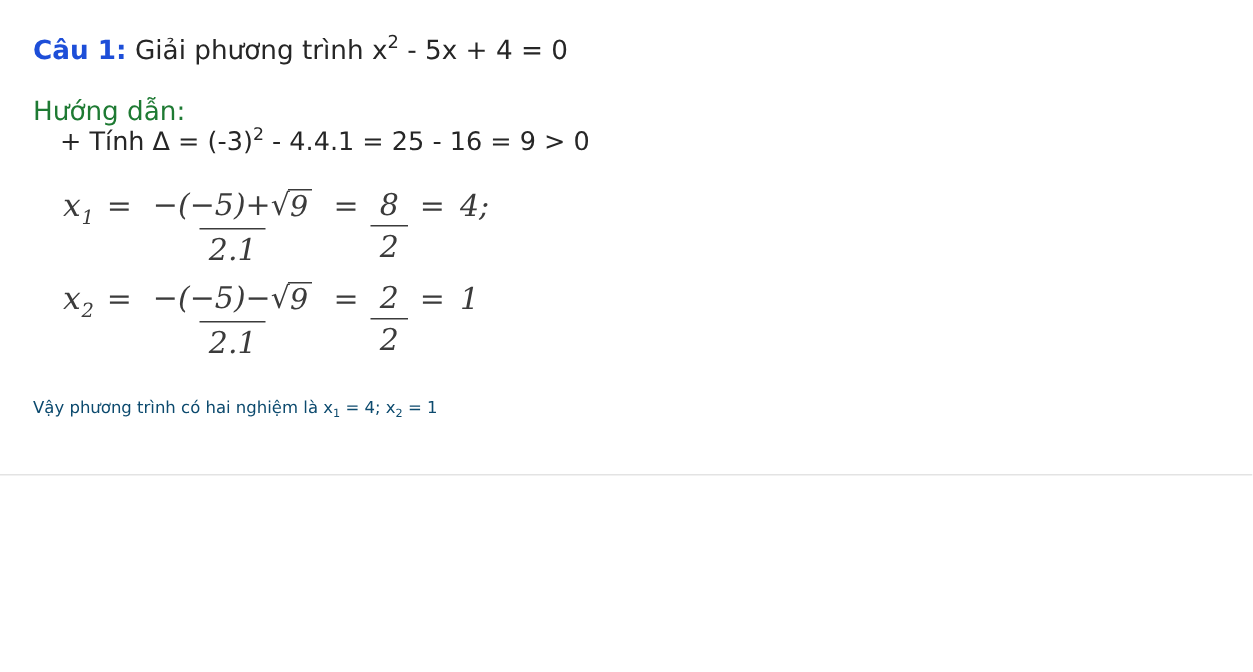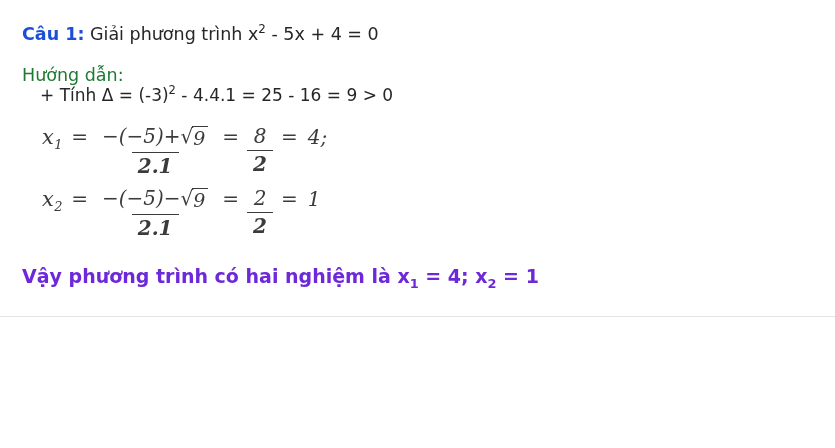--- a/index.html
+++ b/index.html
@@ -94,21 +94,20 @@
     line-height: 1.12;
   }
   .frac .num {
     padding: 0 6px 2px 6px;
     white-space: nowrap;
   }
   .frac .den {
     padding: 2px 6px 0 6px;
     border-top: 1.3px solid #3b3b3b;
     white-space: nowrap;
-    font-weight: bold;
   }
   .frac-big .num, .frac-big .den {
     font-size: 20px;
   }
   .frac-small .num, .frac-small .den {
     font-size: 20px;
   }
   .sqrt {
     display: inline-flex;
     align-items: flex-start;
@@ -125,24 +124,23 @@
     margin-left: -1px;
     font-style: italic;
     font-size: 19px;
   }
   .tail {
     font-style: italic;
     font-size: 20px;
     margin-left: 2px;
   }
   .conclusion {
-    font-size: 19px;
-    color: #6d28d9;
+    font-size: 11px;
+    color: #0c4a6e;
     margin-top: 16px;
-    font-weight: bold;
   }
   .bottom-rule {
     position: absolute;
     left: 0;
     right: 0;
     bottom: 8px;
     height: 1px;
     background: #e3e3e3;
   }
 </style>

